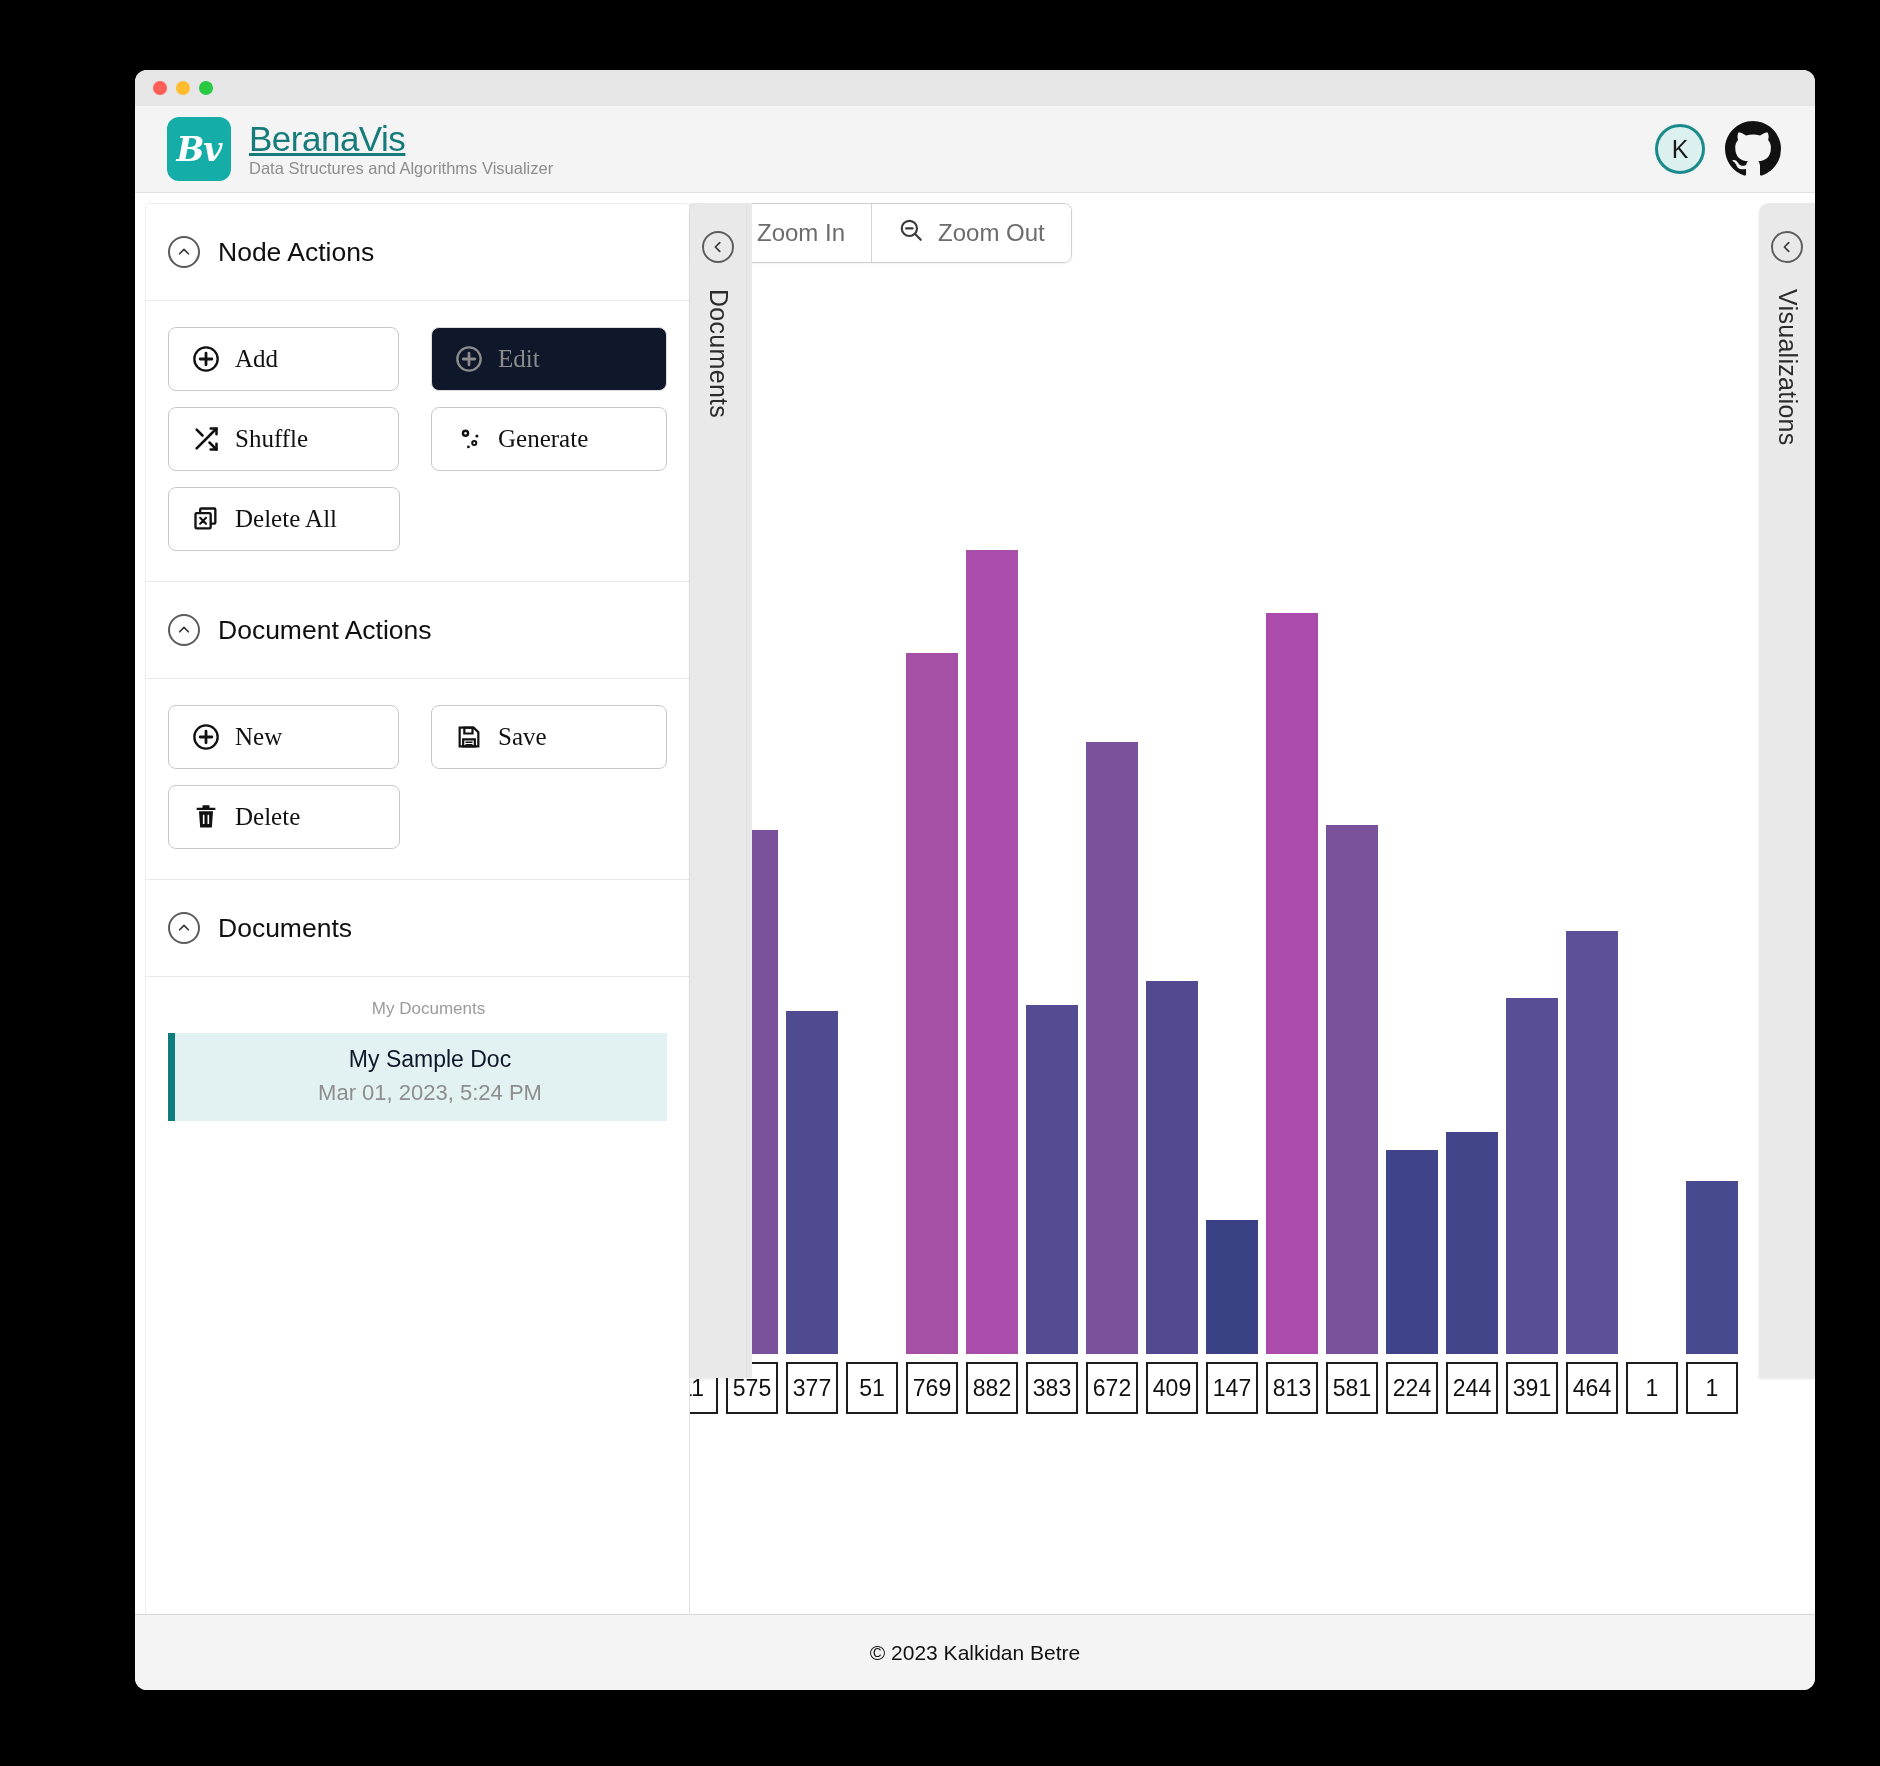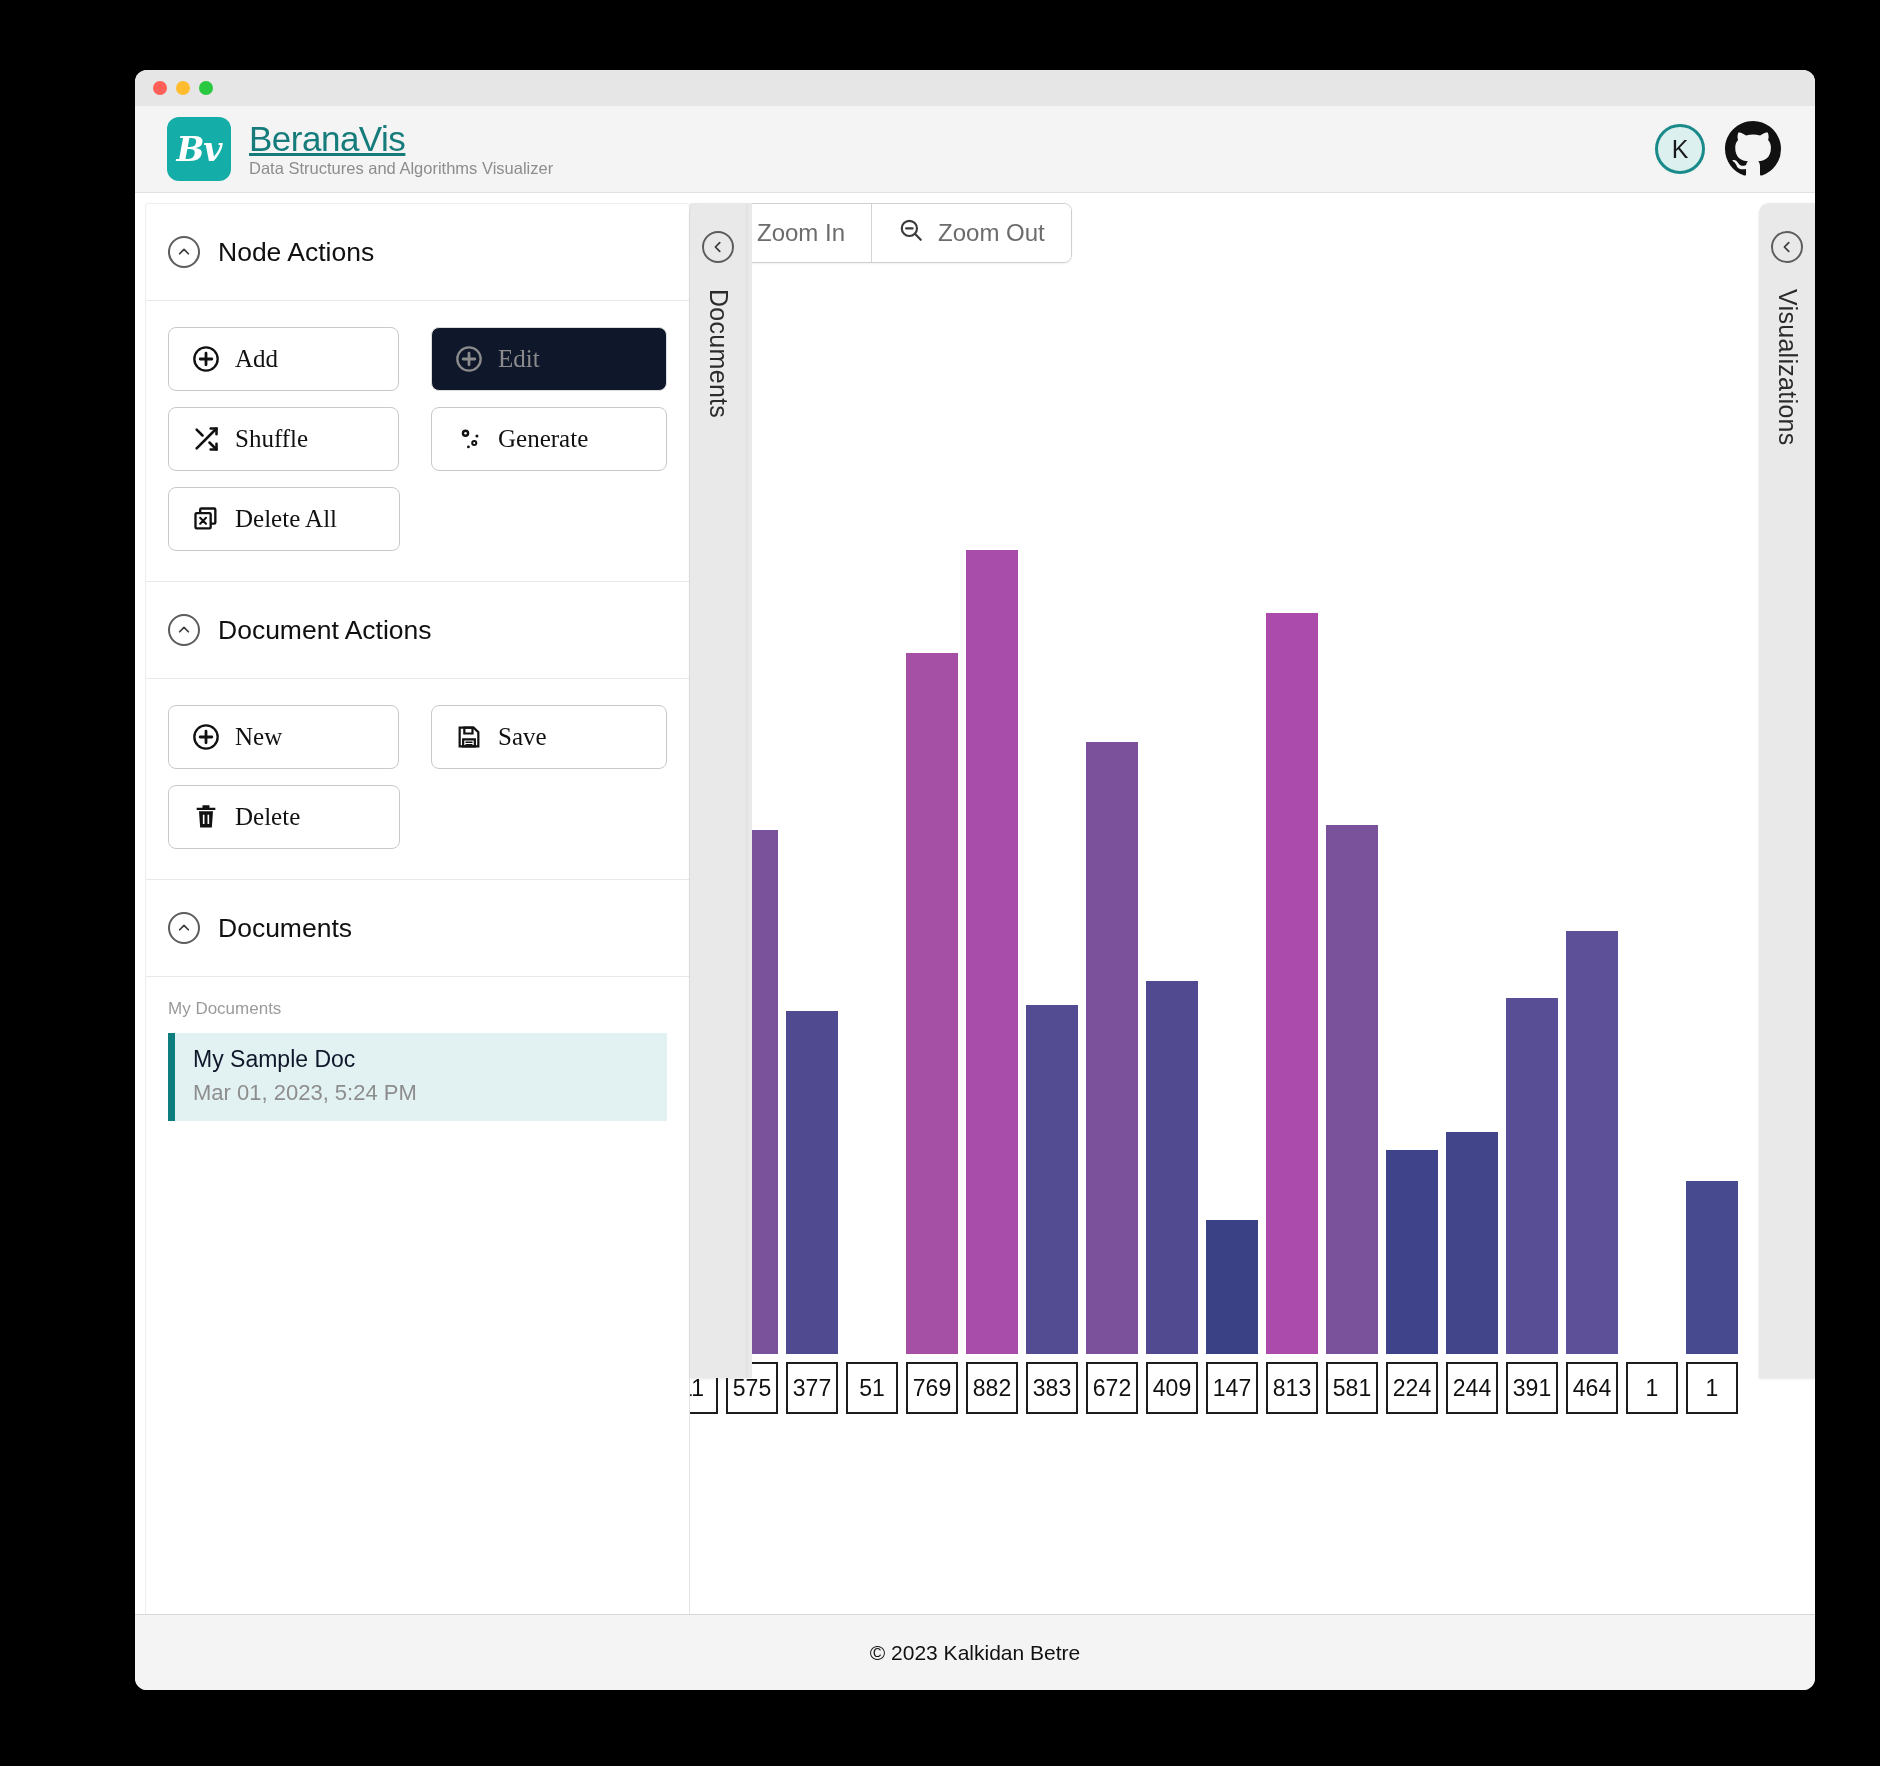--- a/index.html
+++ b/index.html
@@ -68,21 +68,21 @@
     width: 50px; height: 50px; border-radius: 50%;
     border: 3px solid #1b8a8a;
     background: #dcf0f0;
     color: #1a1a1a;
     font-size: 25px;
     display: flex; align-items: center; justify-content: center;
   }
   .gh { width: 56px; height: 56px; display:block; }
 
   
-  .body { flex: 1 1 auto; display: flex; position: relative; min-height: 0; background:#ffffff; }
+  .body { flex: 1 1 auto; display: flex; position: relative; min-height: 0; background:#ffffff;text-align:center; }
 
   
   .sidebar {
     width: 545px; flex: 0 0 545px;
     background: #ffffff;
     border-right: 1px solid #e4e4e4;
     overflow: hidden;
     margin: 10px 0 0 10px;
     border-radius: 4px 4px 0 0;
     border-top: 1px solid #eee;

